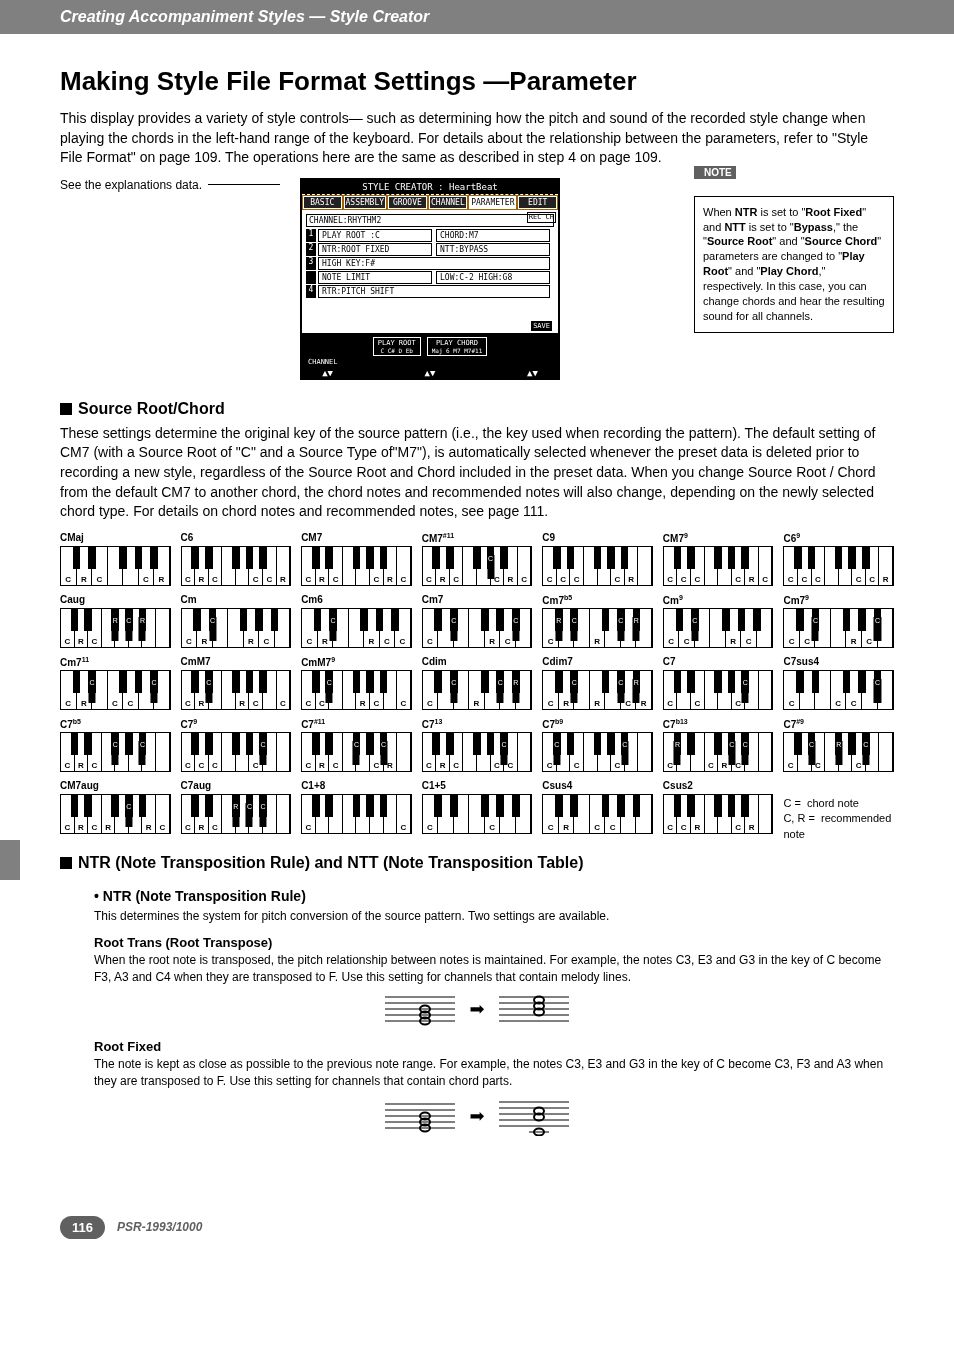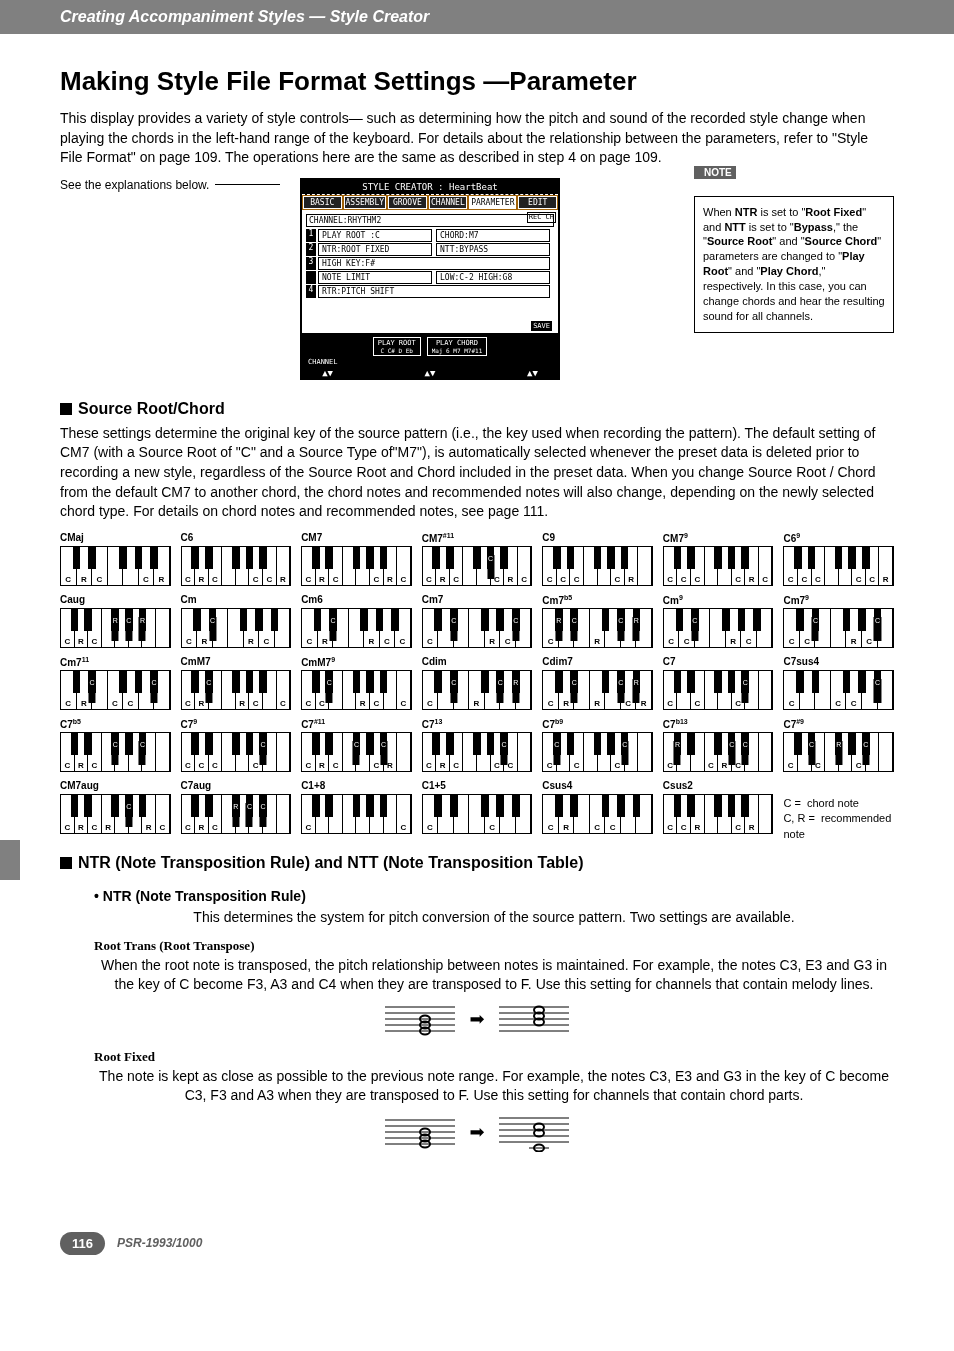--- a/index.html
+++ b/index.html
@@ -42,22 +42,22 @@
   .chord-name sup { font-size:7px; }
   .kbd { display: flex; align-items: flex-end; height: 40px; border:1px solid #000; position:relative; background:#fff;}
   .kbd .white { flex:1; border-right:1px solid #000; height:100%; position:relative; }
   .kbd .white:last-child { border-right:none;}
   .kbd .white .lbl { position:absolute; bottom:1px; left:50%; transform:translateX(-50%); font-size:8px; font-weight:bold;}
   .kbd .blackrow { position:absolute; top:0; left:0; right:0; height:22px; pointer-events:none;}
   .kbd .black { position:absolute; top:0; width:7%; height:22px; background:#000; }
   .kbd .black .lbl { position:absolute; bottom:-10px; left:50%; transform:translateX(-50%); font-size:7px; color:#fff; background:#000; padding:0 1px; top:8px;}
   .legend { font-size:11px; margin-top:4px; line-height:1.4; }
   .sub2 { font-size: 14px; font-weight: bold; margin: 16px 0 4px 34px; }
-  .sub3 { font-size: 13px; font-weight: bold; margin: 10px 0 2px 34px; font-family: Liberation Serif, serif; }
-  .body2 { font-size: 14px; line-height:1.4; margin: 0 0 6px 34px; text-align: center; }
+  .sub3 { font-size: 13px; font-weight: bold; margin: 10px 0 2px 34px; }
+  .body2 { font-size: 12px; line-height:1.4; margin: 0 0 6px 34px; }
   .staff-row { text-align:center; margin:6px 0 12px 0; }
   .staff { display:inline-block; vertical-align:middle; margin:0 10px; }
   .staff svg { display:block; }
   .arrow { display:inline-block; vertical-align:middle; font-size:18px; }
   .footer { display:flex; align-items:center; gap:12px; margin-top:80px; }
   .page-badge { background:#606060; color:#fff; border-radius:14px; padding:4px 12px; font-weight:bold; font-size:13px;}
   .model { font-style:italic; font-size:12px; color:#606060; font-weight:bold;}
   .side-tab { position:absolute; left:0; top:840px; width:20px; height:40px; background:#808080;}
   .page-wrap { position:relative; }
 </style>
@@ -67,21 +67,21 @@
 <div class="side-tab"></div>
 
 <div class="header-bar">Creating Accompaniment Styles — Style Creator</div>
 
 <div class="content">
   <div class="title">Making Style File Format Settings —Parameter</div>
   <div class="intro body-text">This display provides a variety of style controls— such as determining how the pitch and sound of the recorded style change when playing the chords in the left-hand range of the keyboard. For details about the relationship between the parameters, refer to "Style File Format" on page 109. The operations here are the same as described in step 4 on page 109.</div>
 
   <div class="top-row">
     <div class="callout-left">
-      <span>See the explanations below.</span>
+      <span>See the explanations data.</span>
           <span class="callout-line"></span>
     </div>
 
     <div class="screen">
       <div class="screen-box">
         <div class="screen-title">STYLE CREATOR : HeartBeat</div>
         <div class="tabs">
               <span>BASIC</span>
               <span>ASSEMBLY</span>
               <span>GROOVE</span>

